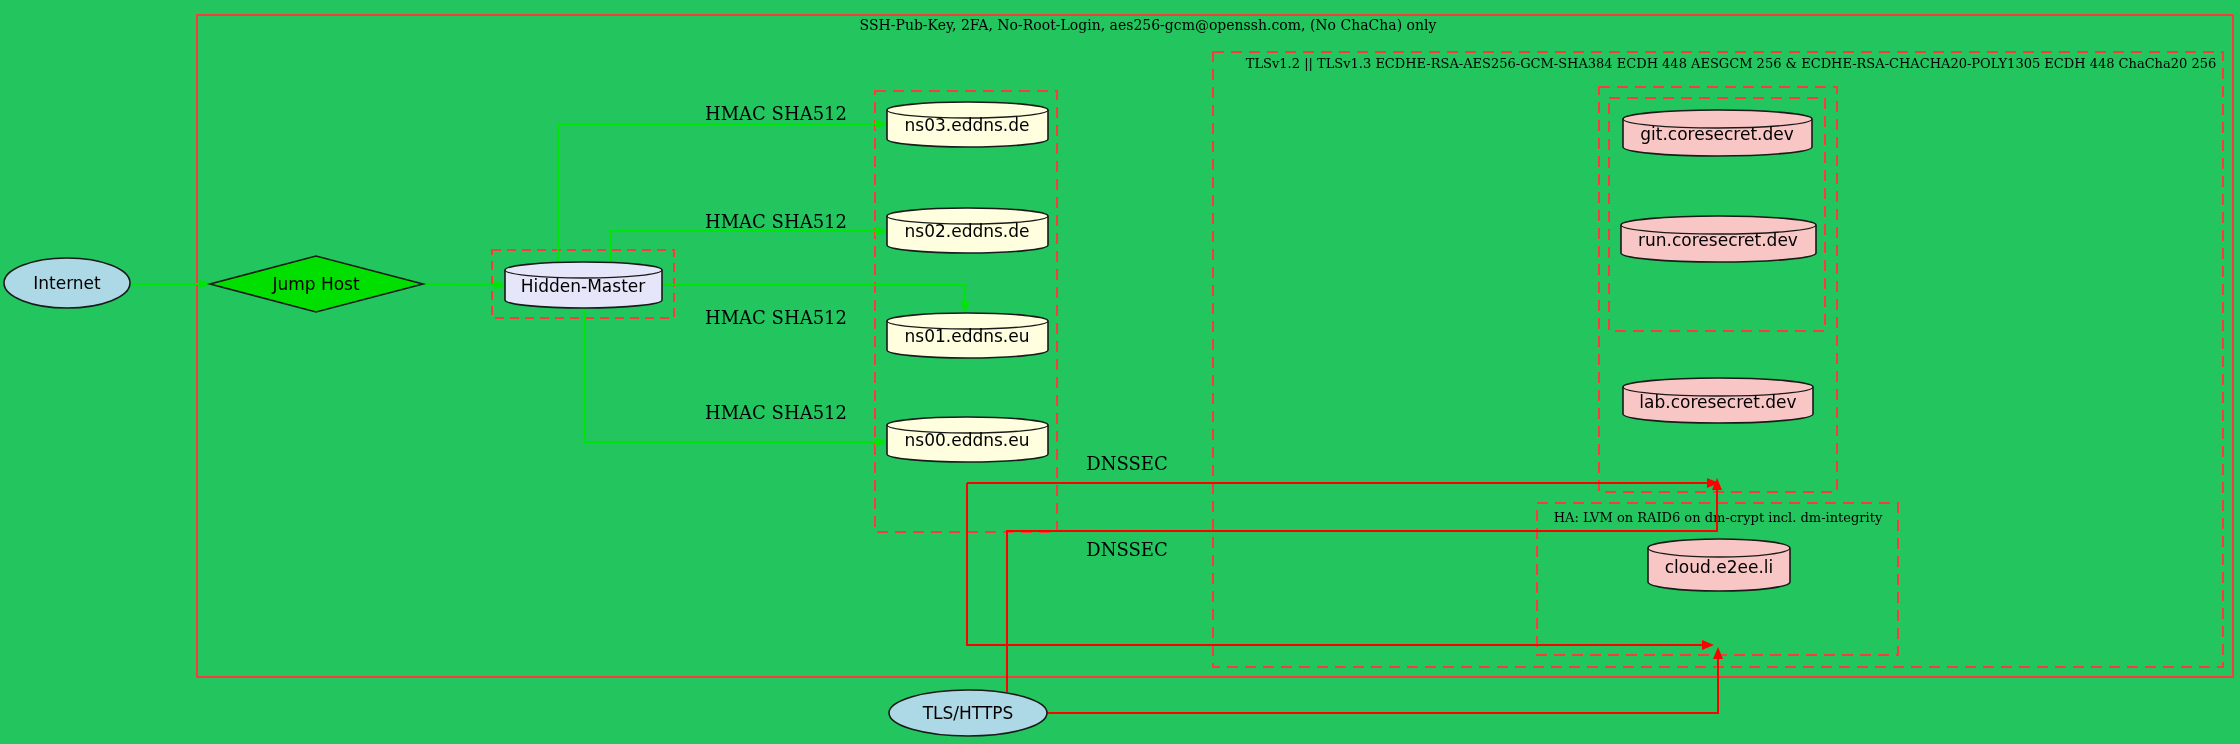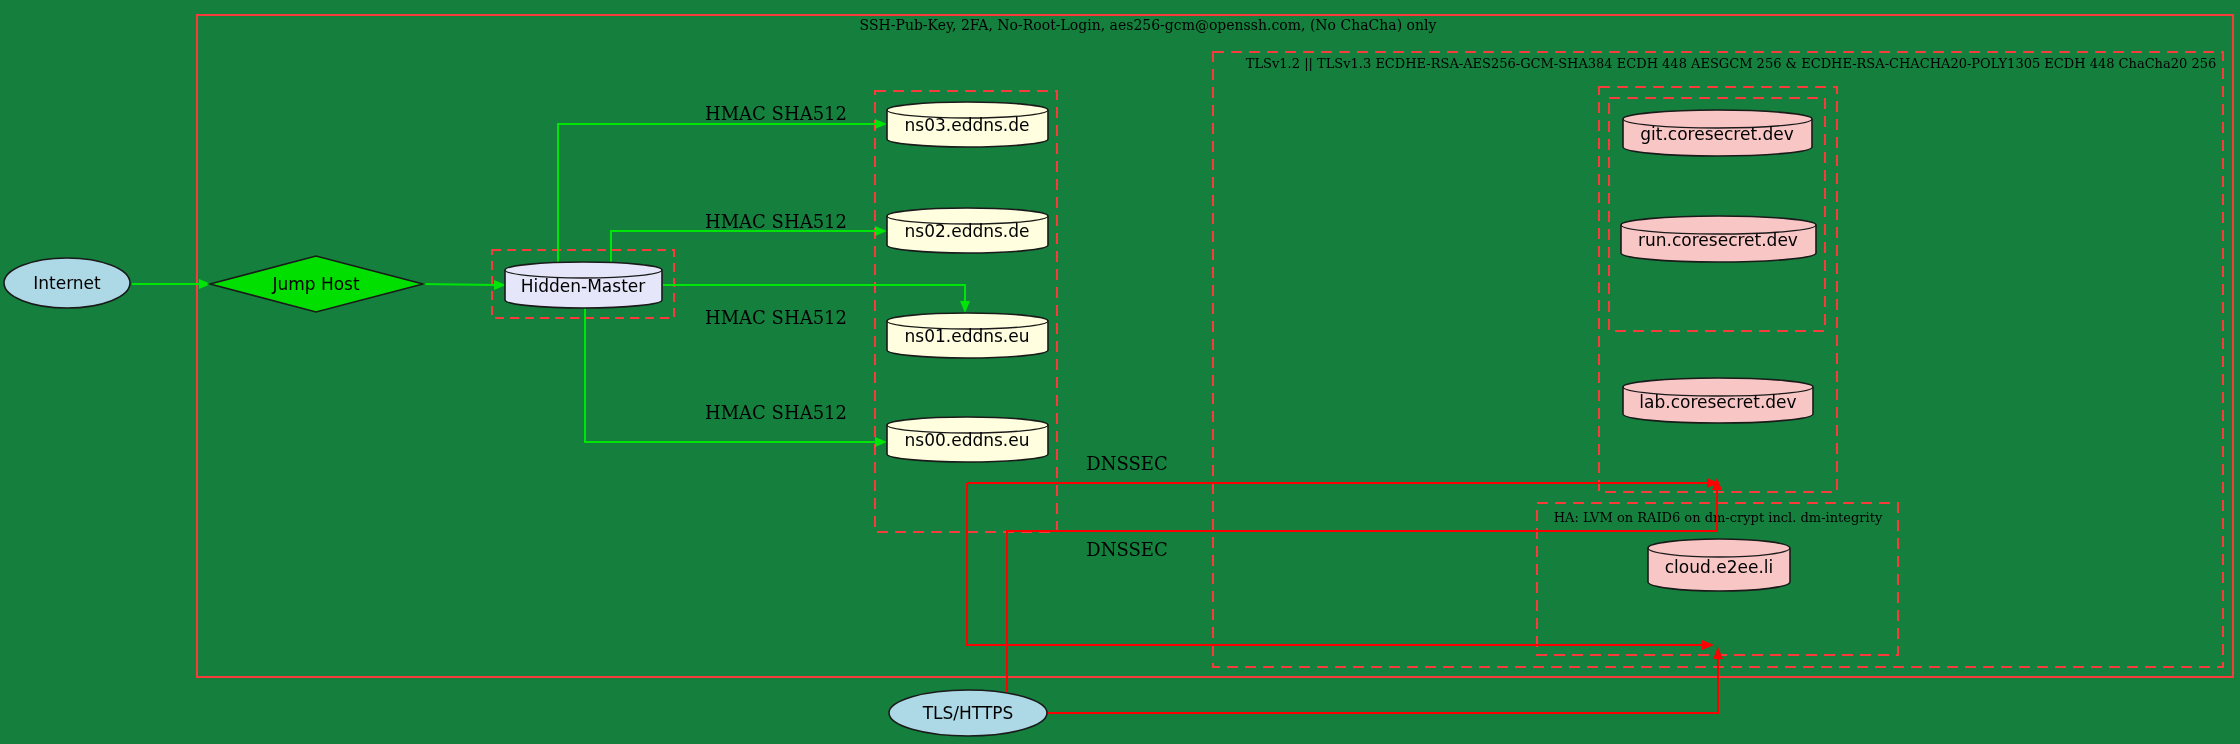--- a/index.html
+++ b/index.html
@@ -1,16 +1,16 @@
 <!DOCTYPE html>
 <html><head>
 <meta charset="utf-8">
 <style>
   html,body { margin:0; padding:0; background:#ffffff; }
-  #canvas { position:relative; width:2240px; height:744px; background:#15803d; overflow:hidden; }
+  #canvas { position:relative; width:2240px; height:744px; background:#22c55e; overflow:hidden; }
   svg { position:absolute; left:0; top:0; }
   text { fill:#000000; }
   .nlabel { font-family:"DejaVu Sans", sans-serif; font-size:17px; text-anchor:middle; }
   .elabel { font-family:"DejaVu Serif", serif; font-size:18px; text-anchor:middle; }
   .clabel { font-family:"DejaVu Serif", serif; font-size:13px; text-anchor:middle; }
   .clabel-big { font-family:"DejaVu Serif", serif; font-size:14px; text-anchor:middle; }
   .cyl  { stroke:#1a1a1a; stroke-width:1.6; }
   .rim  { fill:none; stroke:#1a1a1a; stroke-width:1.3; }
   .box-dash { fill:none; stroke:#f93b3b; stroke-width:2; stroke-dasharray:11,7; }
   .box-solid { fill:none; stroke:#f93b3b; stroke-width:2; }

